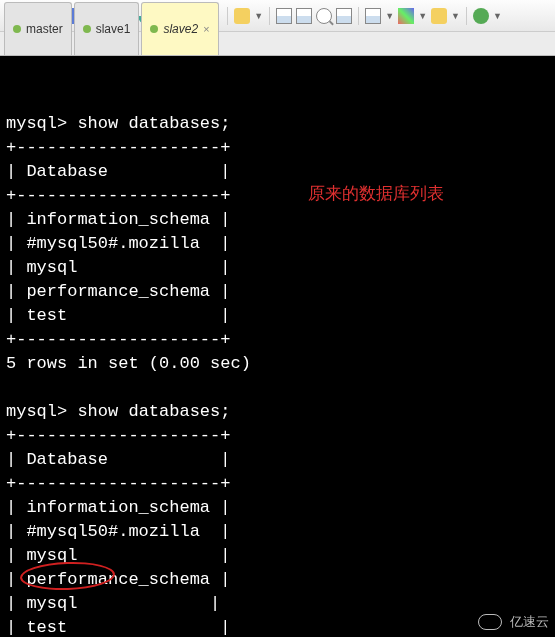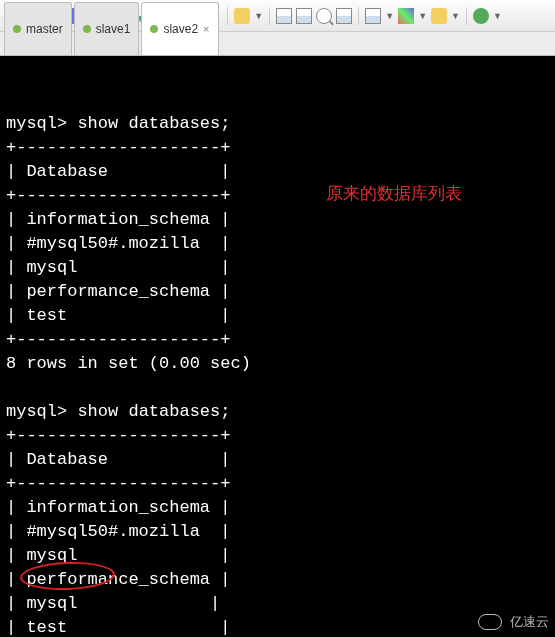--- a/index.html
+++ b/index.html
@@ -41,21 +41,21 @@
     padding: 19px 8px;
     font-size: 12px;
     color: #333;
     background: #e4e4e4;
     border: 1px solid #bbb;
     border-bottom: none;
     border-radius: 3px 3px 0 0;
     cursor: pointer;
     position: relative;
   }
-  .tab.active { background: #ffffff; }
+  .tab.active { background: #fef9c3; font-style: italic; }
   .tab .dot { width:8px; height:8px; border-radius:50%; background:#7fb84f; display:inline-block; }
   .tab .close { font-size:11px; color:#888; }
   .terminal {
     background: #000;
     color: #fff;
     font-family: "Courier New", monospace;
     font-size: 17px;
     line-height: 24px;
     padding: 8px 6px 6px 6px;
     height: calc(637px - 48px);
@@ -63,21 +63,21 @@
     position: relative;
     overflow: hidden;
   }
   .annot {
     position: absolute;
     color: #e03030;
     font-family: "SimSun","Microsoft YaHei",sans-serif;
     font-size: 17px;
     white-space: nowrap;
   }
-  .annot1 { top: 126px; left: 326px; }
+  .annot1 { top: 126px; left: 308px; }
   .circle-mark {
     position: absolute;
     border: 2px solid #d02020;
     border-radius: 50%;
     width: 95px; height: 28px;
     left: 20px; top: 506px;
     pointer-events: none;
     transform: rotate(-2deg);
   }
   .watermark {
@@ -165,21 +165,21 @@
 </span><span>mysql&gt;</span> <span>show databases;</span>
 <span>+--------------------+</span>
 <span>| Database           |</span>
 <span>+--------------------+</span>
 <span>| information_schema |</span>
 <span>| #mysql50#.mozilla  |</span>
 <span>| mysql              |</span>
 <span>| performance_schema |</span>
 <span>| test               |</span>
 <span>+--------------------+</span>
-<span>8 rows in set (0.00 sec)</span>
+<span>5 rows in set (0.00 sec)</span>
 
 <span>mysql&gt;</span> <span>show databases;</span>
 <span>+--------------------+</span>
 <span>| Database           |</span>
 <span>+--------------------+</span>
 <span>| information_schema |</span>
 <span>| #mysql50#.mozilla  |</span>
 <span>| mysql              |</span>
 <span>| performance_schema |</span>
 <span>| mysql             |</span>

